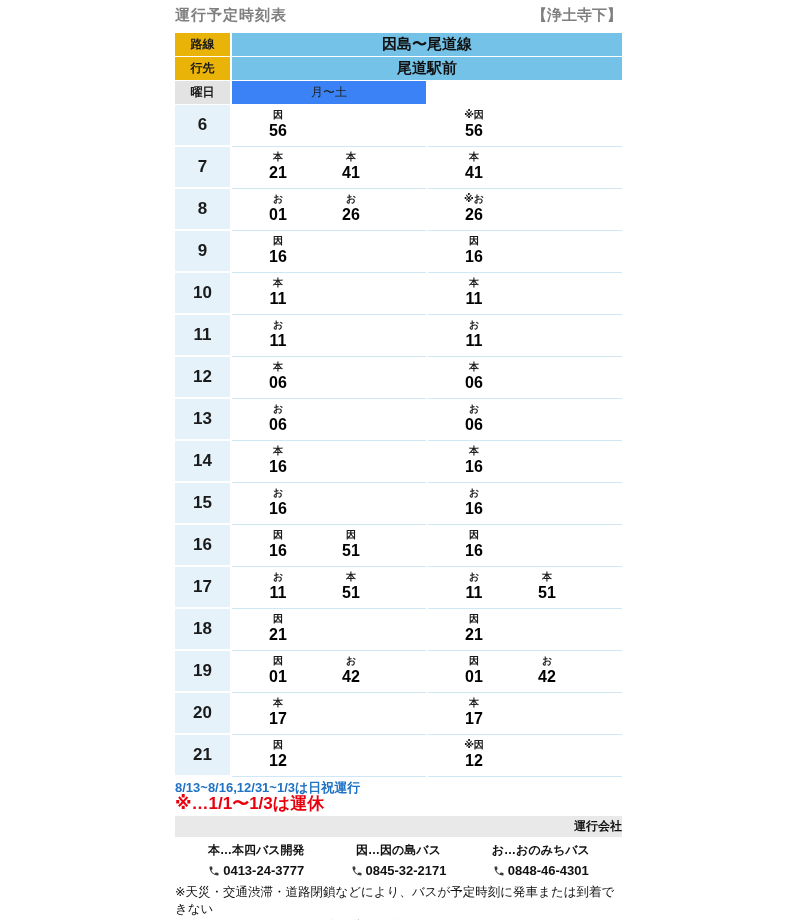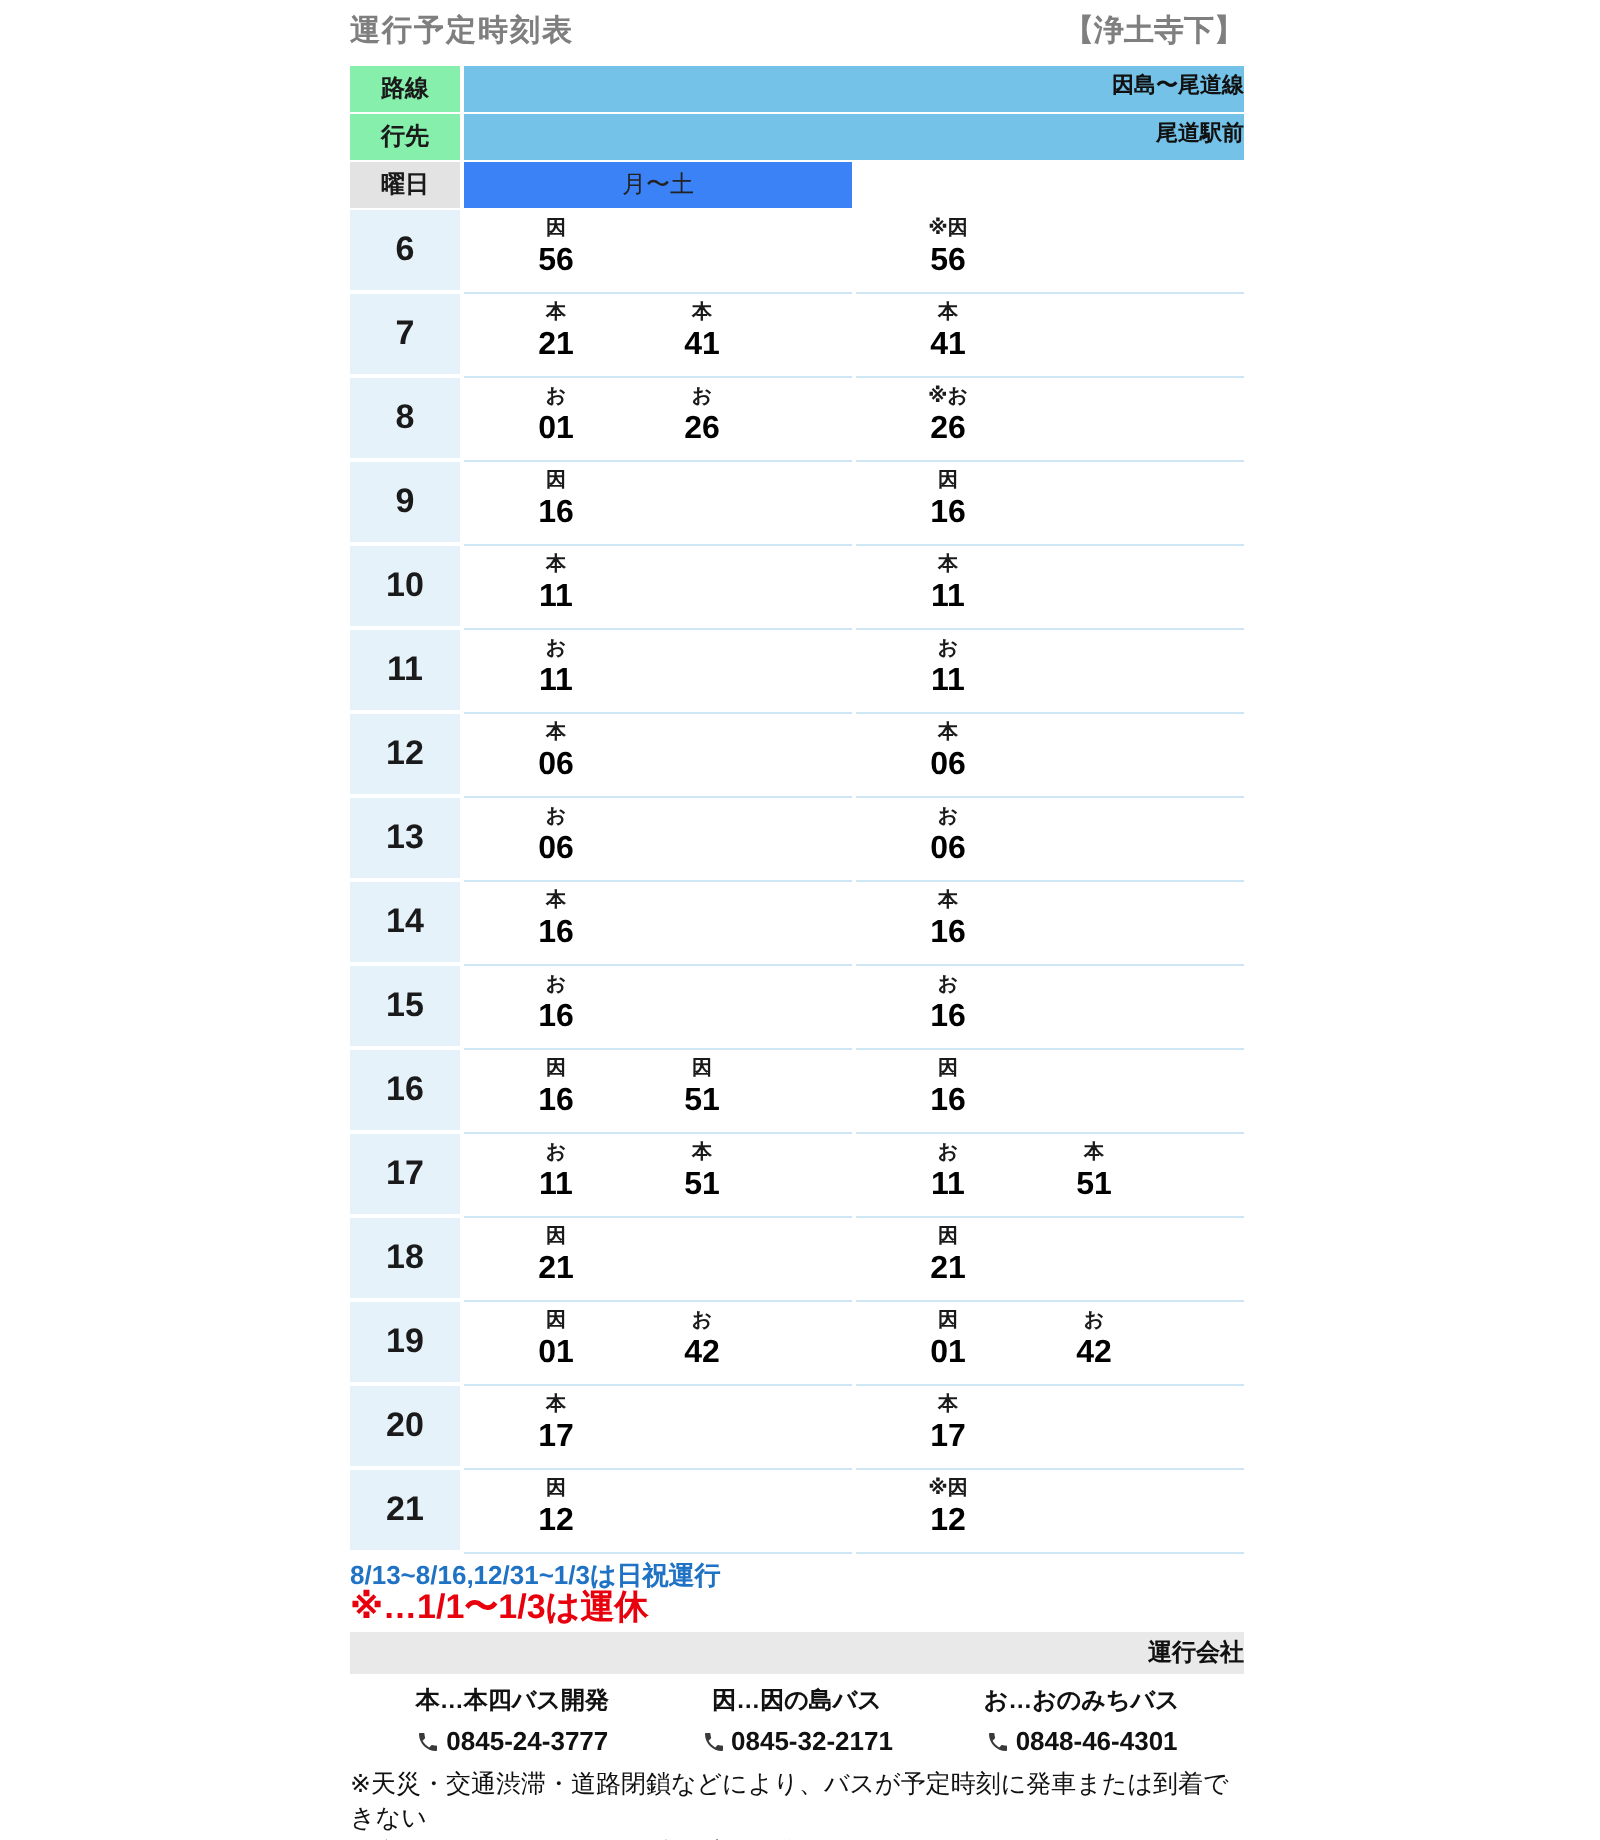--- a/index.html
+++ b/index.html
@@ -13,26 +13,26 @@
 
   
   .topbar { display:flex; justify-content:space-between; align-items:flex-start; height:20px; }
   .doc-title { font-size:15px; font-weight:bold; color:#7f7f7f; letter-spacing:1px; }
   .stop-name { font-size:15px; font-weight:bold; color:#7f7f7f; }
 
   
   .tbl { margin-top:7px; }
   .trow { display:flex; margin-bottom:1px; }
   .cell-label {
-    width:55px; background:#86efac; text-align:center; font-weight:bold;
+    width:55px; background:#eab308; text-align:center; font-weight:bold;
     font-size:12px; padding:3px 0; color:#1a1a1a;
   }
   .cell-value {
-    flex:1; margin-left:2px; background:#74c2e8; text-align:right;
-    font-weight:bold; font-size:11px; padding:2px 0; color:#111;
+    flex:1; margin-left:2px; background:#74c2e8; text-align:center;
+    font-weight:bold; font-size:15px; padding:2px 0; color:#111;
   }
   .cell-label.gray { background:#e3e3e3; }
   .cell-day-wd {
     width:194px; margin-left:2px; background:#3b82f6; text-align:center;
     font-size:12px; padding:3px 0; color:#222;
   }
   .cell-day-hd {
     flex:1; margin-left:2px; background:#cfe9f8; text-align:center;
     font-size:12px; padding:3px 0;
   }
@@ -381,21 +381,21 @@
 
     <div class="footer-bar">運行会社</div>
 
     <div class="companies">
       <div class="company-block">
         <div class="legend">本…本四バス開発</div>
         <div class="phone">
           <svg viewBox="0 0 24 24">
               <path d="M6.62 10.79c1.44 2.83 3.76 5.14 6.59 6.59l2.2-2.2c.27-.27.67-.36 1.02-.24 1.12.37 2.33.57 3.57.57.55 0 1 .45 1 1V20c0 .55-.45 1-1 1-9.39 0-17-7.61-17-17 0-.55.45-1 1-1h3.5c.55 0 1 .45 1 1 0 1.25.2 2.45.57 3.57.11.35.03.74-.25 1.02l-2.2 2.2z"></path>
             </svg>
-          <span>0845-24-3777</span>
+          <span>0413-24-3777</span>
         </div>
       </div>
       <div class="company-block">
         <div class="legend">因…因の島バス</div>
         <div class="phone">
           <svg viewBox="0 0 24 24">
               <path d="M6.62 10.79c1.44 2.83 3.76 5.14 6.59 6.59l2.2-2.2c.27-.27.67-.36 1.02-.24 1.12.37 2.33.57 3.57.57.55 0 1 .45 1 1V20c0 .55-.45 1-1 1-9.39 0-17-7.61-17-17 0-.55.45-1 1-1h3.5c.55 0 1 .45 1 1 0 1.25.2 2.45.57 3.57.11.35.03.74-.25 1.02l-2.2 2.2z"></path>
             </svg>
           <span>0845-32-2171</span>
         </div>

